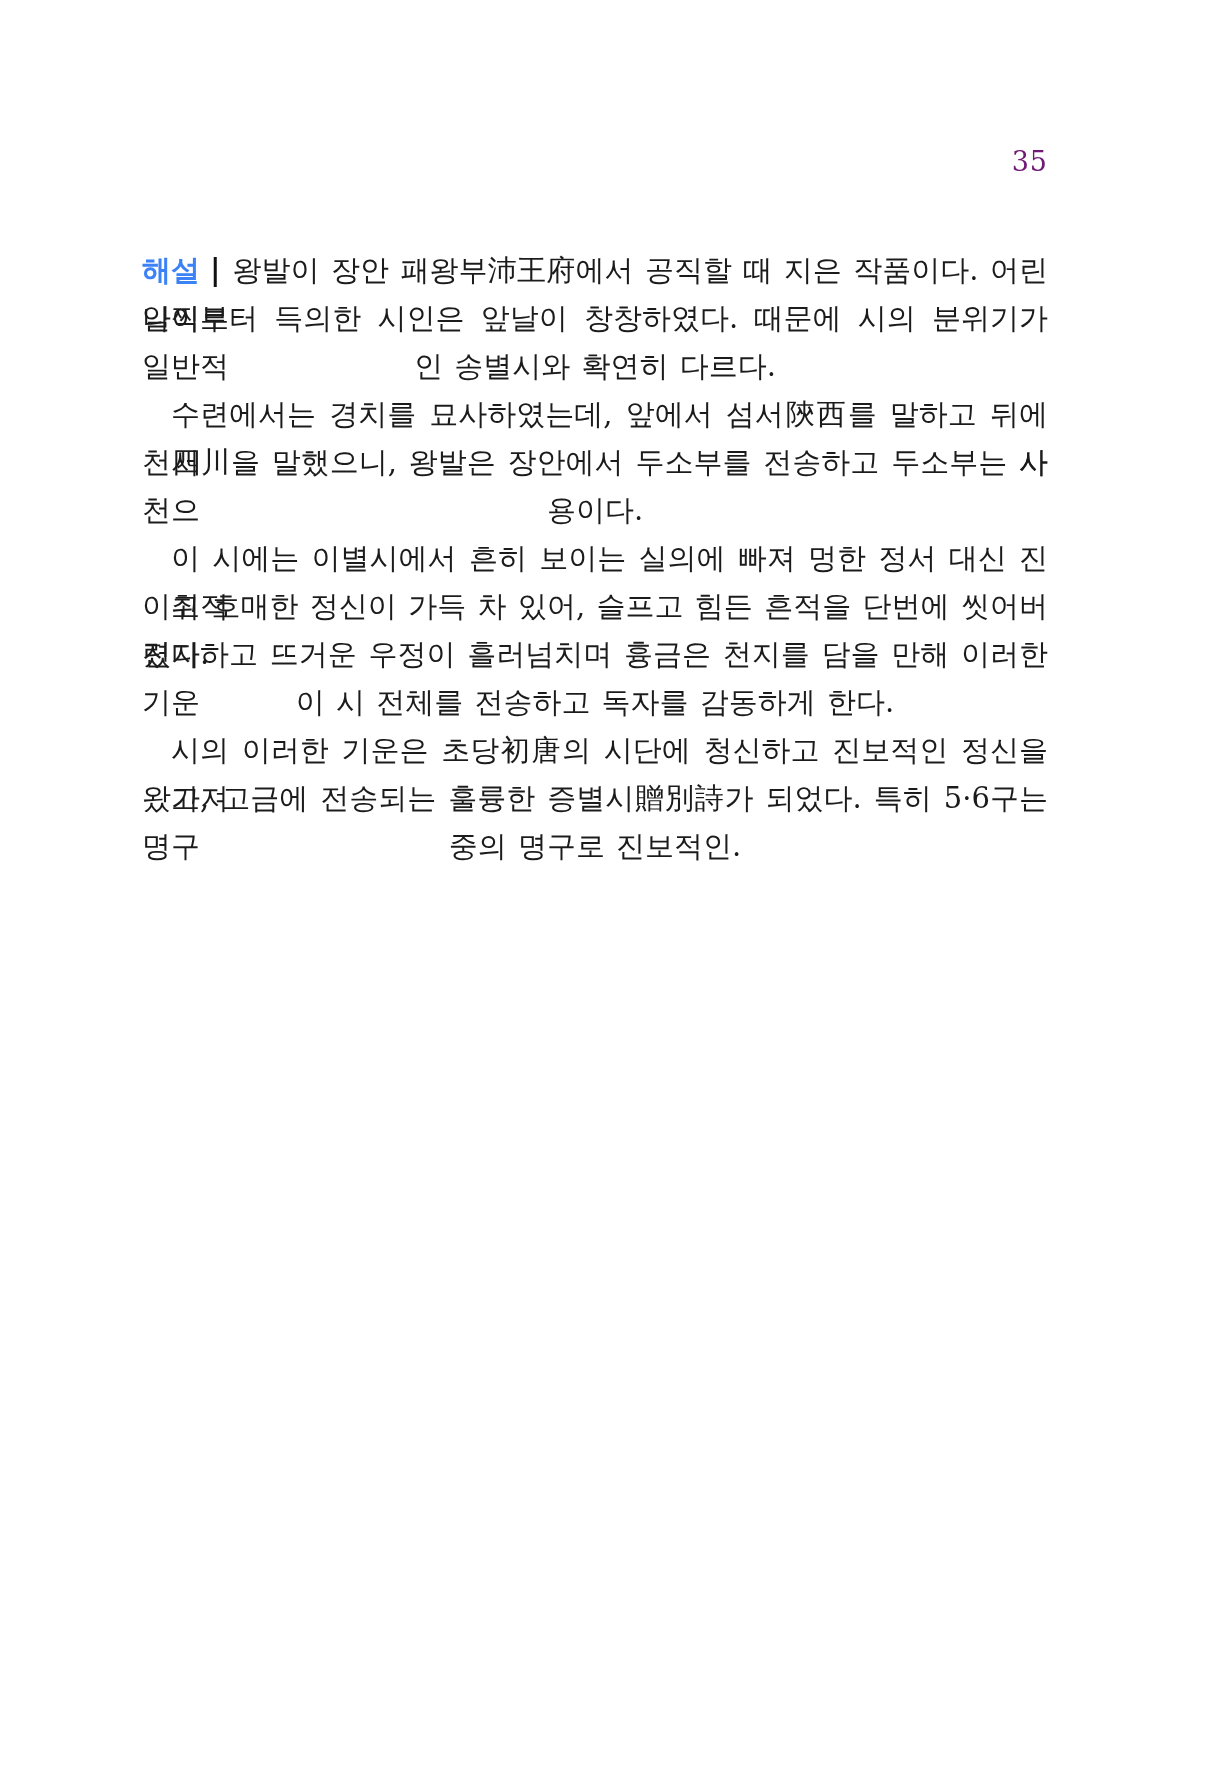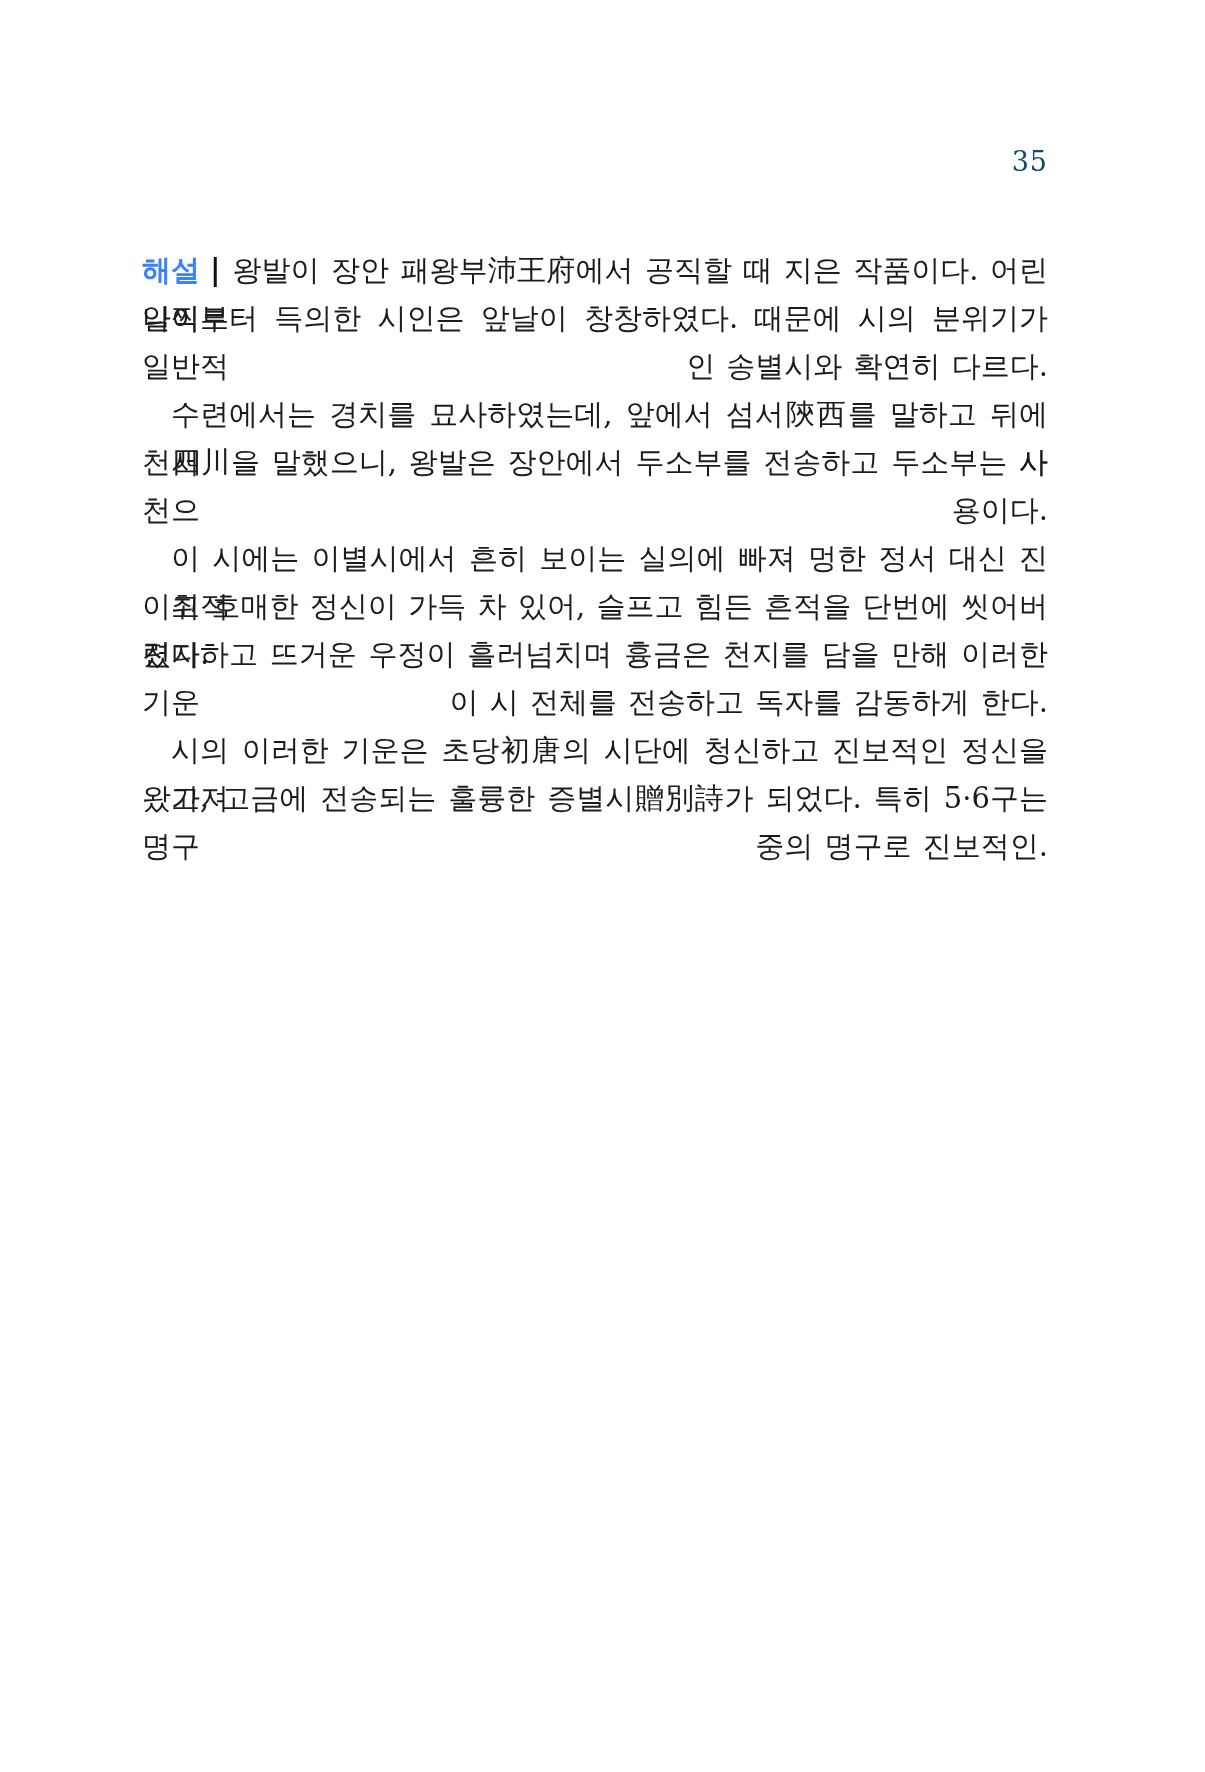--- a/index.html
+++ b/index.html
@@ -21,33 +21,33 @@
     background: #ffffff;
   }
   .page-number {
     position: absolute;
     top: 146px;
     left: 142px;
     width: 906px;
     text-align: right;
     font-size: 27px;
     letter-spacing: 1px;
-    color: #0c4a6e;
+    color: #701a75;
   }
   .text-block {
     position: absolute;
     top: 246px;
     left: 142px;
     width: 906px;
   }
   .line {
     font-size: 29px;
     line-height: 48px;
     height: 48px;
-    text-align: right;
+    text-align: center;
     word-spacing: 2px;
     white-space: normal;
   }
   .line.j {
     text-align: justify;
     text-align-last: justify;
   }
   .line.ind {
     padding-left: 29px;
     box-sizing: border-box;

